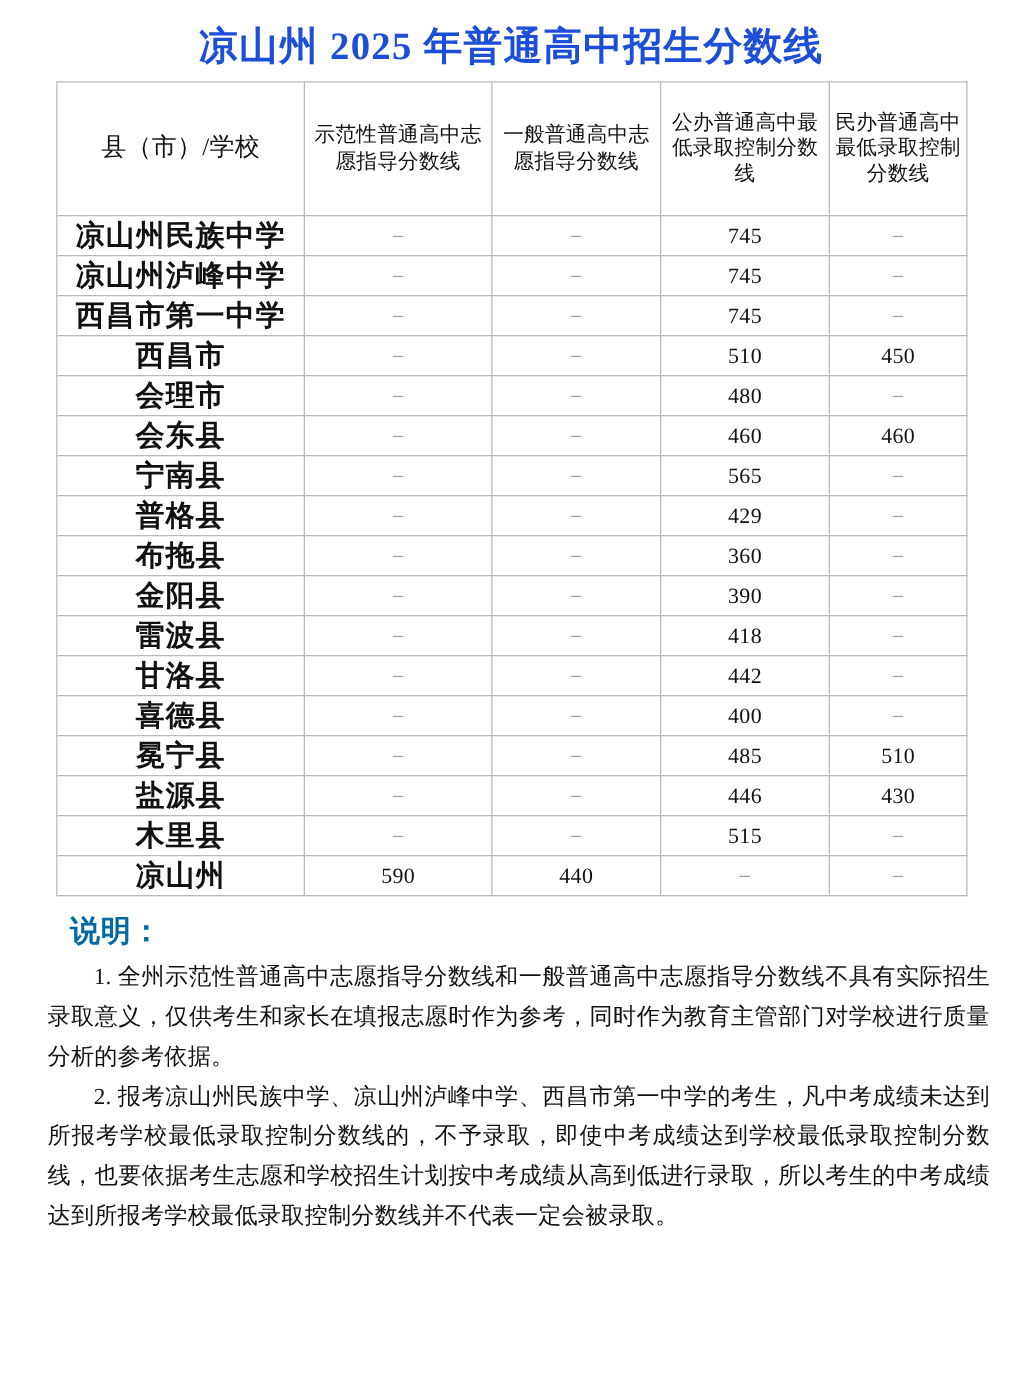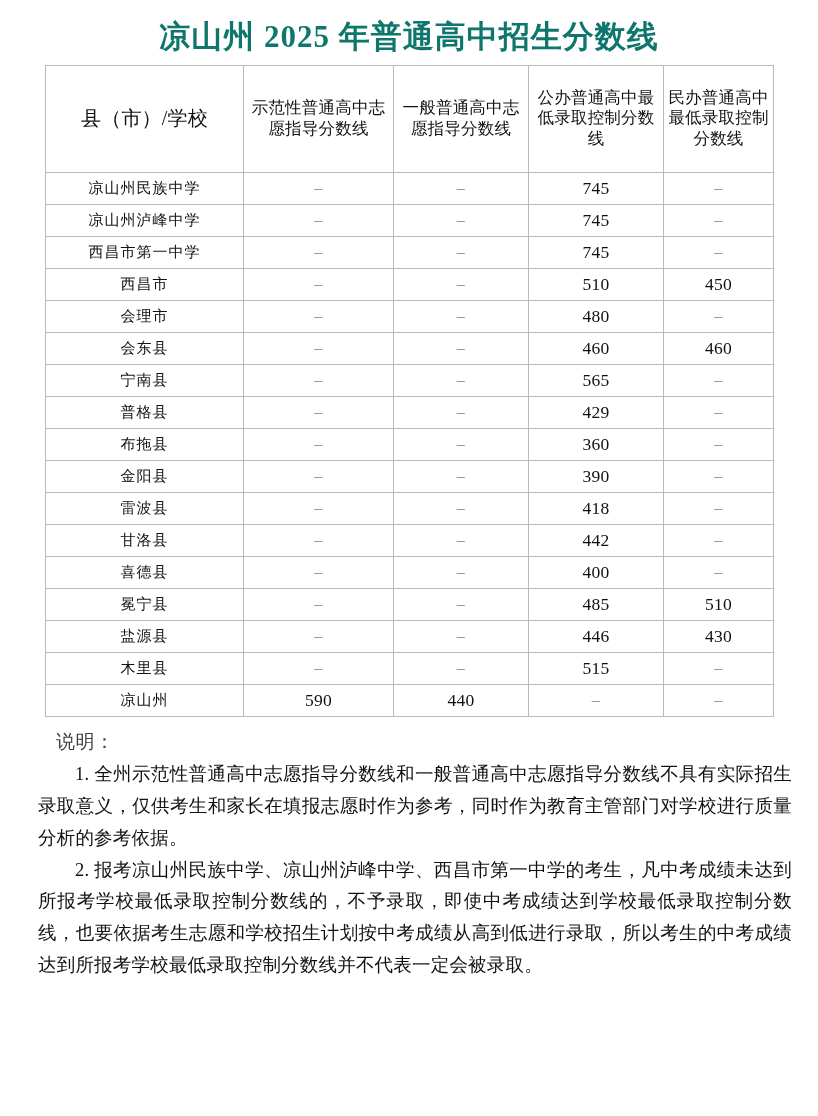--- a/index.html
+++ b/index.html
@@ -21,21 +21,21 @@
     height: 1116px;
     box-sizing: border-box;
   }
 
   
   .title {
     text-align: center;
     font-size: 31px;
     font-weight: bold;
     letter-spacing: 1px;
-    color: #0f766e;
+    color: #1d4ed8;
     padding-top: 18px;
     padding-bottom: 8px;
     line-height: 1.25;
     font-family: "Liberation Serif", "DejaVu Serif", serif;
   }
 
   
   .table-wrap {
     margin: 0 auto;
     width: 728px;
@@ -66,22 +66,23 @@
     font-size: 20px;
   }
   table.score-table tbody td {
     height: 31px;
     padding: 0 2px;
     font-size: 17px;
     line-height: 31px;
     letter-spacing: 0.5px;
   }
   table.score-table tbody td.cell-name {
-    font-size: 15px;
+    font-size: 23px;
     letter-spacing: 1px;
+    font-weight: bold;
   }
   table.score-table tbody td.num {
     font-size: 17.5px;
     letter-spacing: 0.3px;
   }
   .dash {
     display: inline-block;
     color: #8a8a8a;
     font-size: 16px;
     line-height: 1;
@@ -96,23 +97,23 @@
   col.c5 { width: 110px; }
 
   
   .notes {
     margin: 10px auto 0 auto;
     width: 770px;
     padding-left: 14px;
     box-sizing: border-box;
   }
   .notes-heading {
-    font-size: 19px;
-    font-weight: normal;
-    color: #404040;
+    font-size: 24px;
+    font-weight: bold;
+    color: #0369a1;
     margin: 0 0 2px 18px;
     letter-spacing: 0.5px;
     line-height: 1.6;
   }
   .note-p {
     font-size: 18.5px;
     line-height: 1.72;
     color: #111;
     margin: 0 0 0 0;
     text-indent: 2em;

